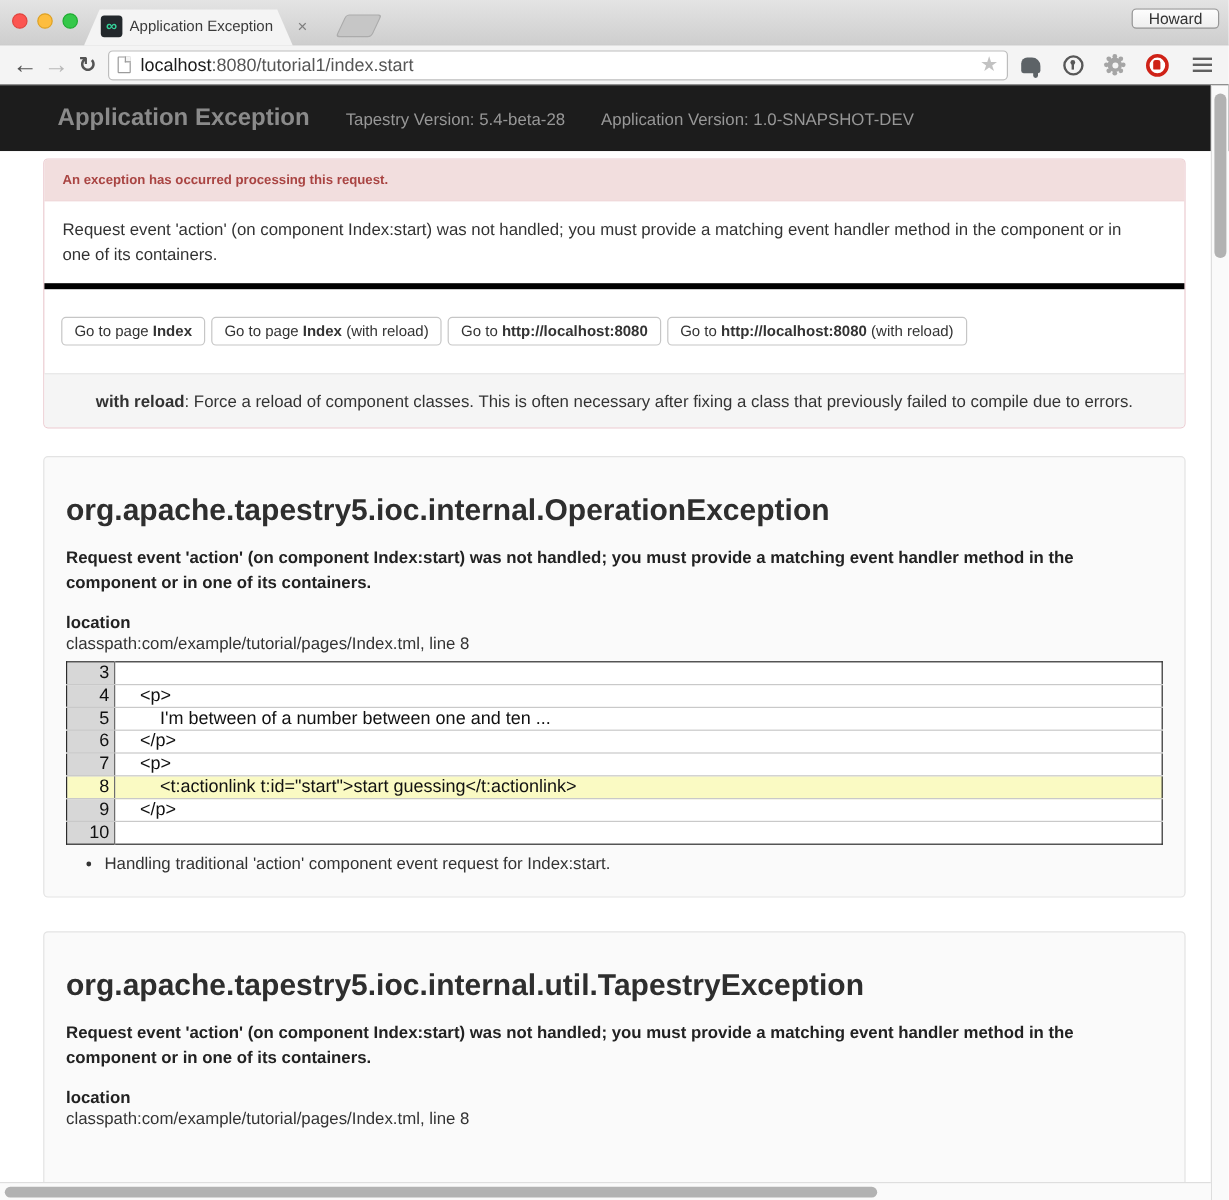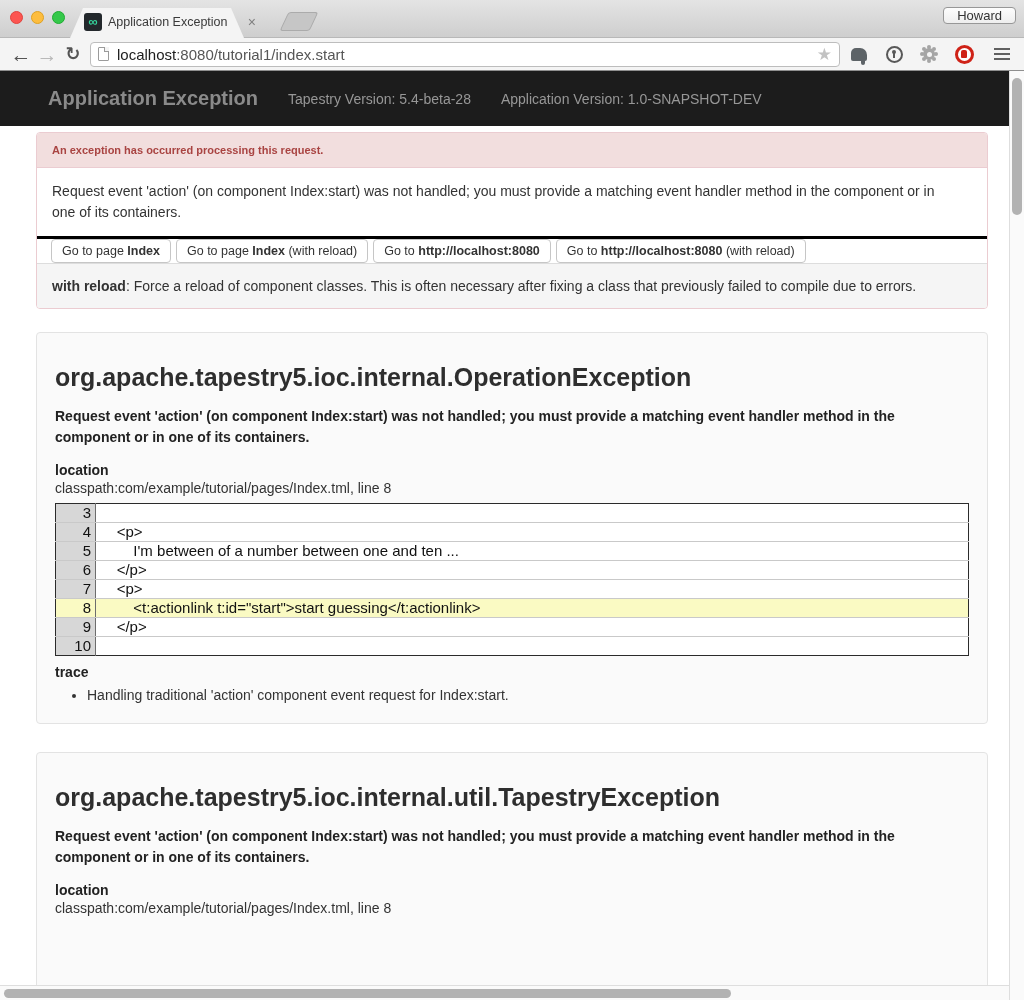--- a/index.html
+++ b/index.html
@@ -72,25 +72,25 @@
   
   .viewport { position:absolute; top:126px; left:0; width:1009px; height:874px; background:#fff; overflow:hidden; }
   .container { padding:6px 21px 0 36px; }
 
   
   .panel-danger { border:1px solid #ebccd1; border-radius:4px; background:#fff; }
   .pd-heading { background:#f2dede; color:#a94442; font-weight:bold; font-size:11px;
     padding:11px 15px; border-bottom:1px solid #ebccd1; border-radius:3px 3px 0 0; }
   .pd-body { padding:13px 15px; font-size:14px; color:#333; line-height:21px; }
   .pd-body .msg { max-width:905px; }
-  .pd-buttons { padding:0 14px; border-top:3px solid #000000; }
+  .pd-buttons { padding:23px 14px; border-top:5px solid #000000; }
   .btn { display:inline-block; border:1px solid #c6c6c6; border-radius:4px; background:#fff;
     padding:4px 10px; font-size:12.5px; color:#333; margin-right:5px; font-family:inherit; }
   .pd-footer { background:#f5f5f5; border-top:1px solid #ddd; padding:14px 15px;
-    font-size:14px; color:#333; border-radius:0 0 3px 3px; }
+    font-size:14px; color:#333; border-radius:0 0 3px 3px;text-align:center; }
 
   
   .exc-panel { margin-top:23px; background:#fafafa; border:1px solid #e3e3e3; border-radius:4px;
     padding:16px 18px 18px; }
   .exc-panel.second { margin-top:28px; min-height:264px; }
   .exc-class { font-size:25px; font-weight:bold; color:#2e2e2e; margin:14px 0 14px; }
   .exc-msg { font-size:14px; font-weight:bold; color:#222; line-height:21px; max-width:860px; margin-bottom:14px; }
   .loc-label, .trace-label { font-size:14px; font-weight:bold; color:#222; margin-top:8px; }
   .loc-path { font-size:14px; color:#333; margin:2px 0 7px; }
 
@@ -215,21 +215,20 @@
               <tr>
                 <td class="num">9</td>
                 <td class="code">    &lt;/p&gt;</td>
               </tr>
               <tr>
                 <td class="num">10</td>
                 <td class="code"></td>
               </tr>
             </tbody>
         </table>
-        <div class="trace-label">trace</div>
         <ul class="trace-list" id="trace-list">
             <li>Handling traditional 'action' component event request for Index:start.</li>
           </ul>
       </div>
 
       <div class="exc-panel second">
         <div class="exc-class">org.apache.tapestry5.ioc.internal.util.TapestryException</div>
         <div class="exc-msg">Request event 'action' (on component Index:start) was not handled; you must provide a matching event handler method in the component or in one of its containers.</div>
         <div class="loc-label">location</div>
         <div class="loc-path">classpath:com/example/tutorial/pages/Index.tml, line 8</div>

